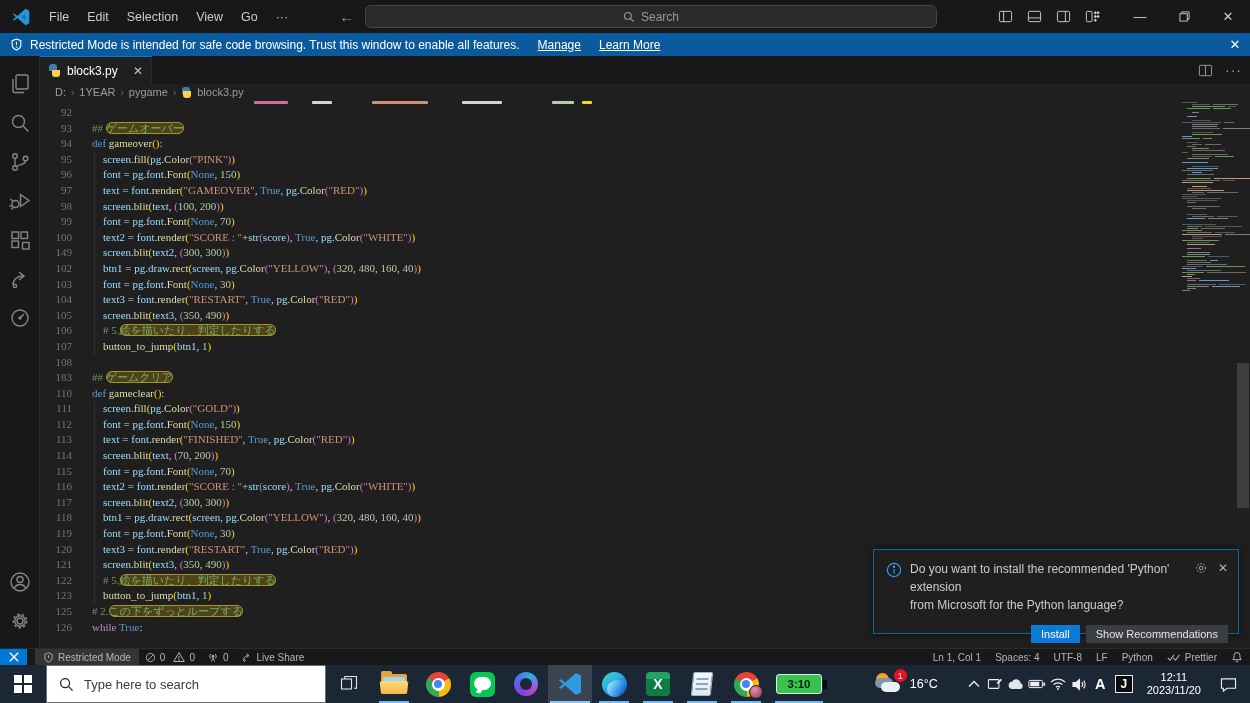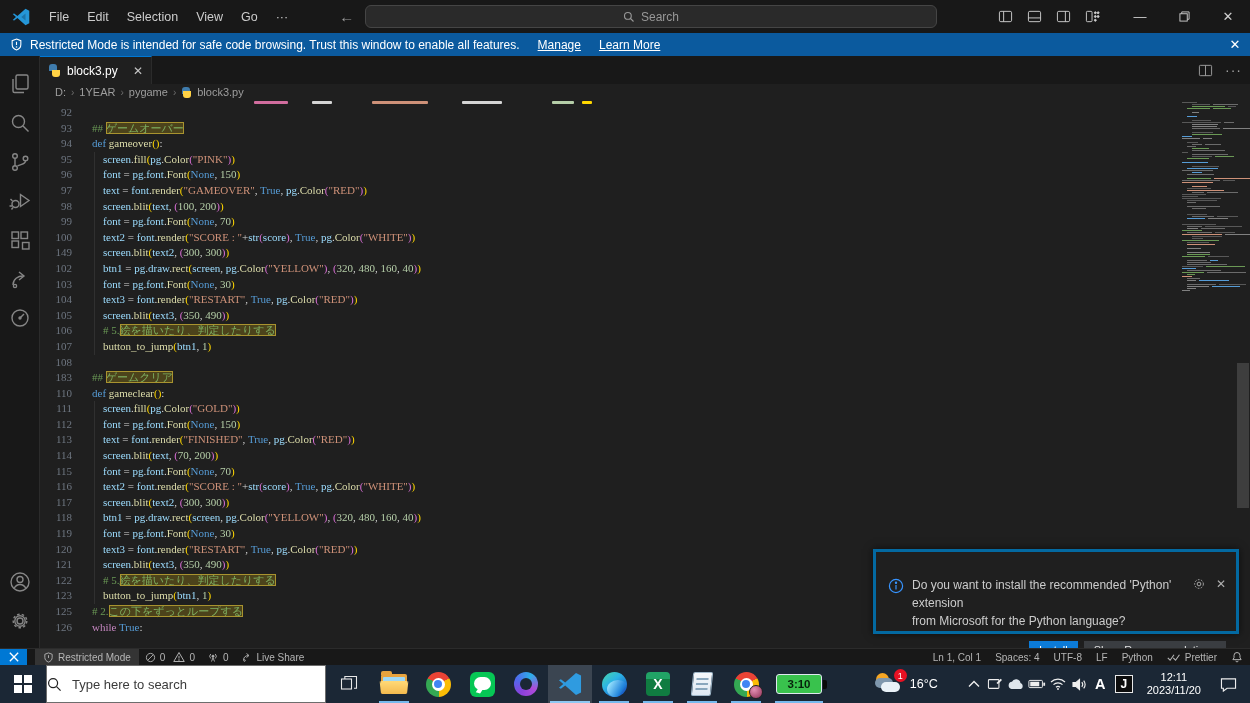--- a/index.html
+++ b/index.html
@@ -45,29 +45,29 @@
   .clip-line span { position:absolute; top:1px; height:3px; border-radius:1px; }
   .code { font-family:Liberation Serif, serif; font-size:11px; }
   .line { display:flex; height:15.6px; line-height:15.6px; }
   .lnum { width:32px; text-align:right; color:#6e7681; flex:none; font-size:11px; }
   .ltext { margin-left:20px; white-space:pre; position:relative; }
   .ltext.guide::before { content:""; position:absolute; left:2px; top:0; height:100%; width:1px; background:#303030; }
   .tk-p { color:#d4d4d4; } .tk-k { color:#569cd6; } .tk-kc { color:#c586c0; }
   .tk-f { color:#dcdcaa; } .tk-v { color:#9cdcfe; } .tk-s { color:#ce9178; }
   .tk-n { color:#b5cea8; } .tk-c { color:#6a9955; }
   .tk-b1 { color:#ffd700; } .tk-b2 { color:#da70d6; }
-  .tk-ch { color:#7fb061; background:rgba(150,125,20,.38); outline:1px solid #a8932f; outline-offset:-1px; }
+  .tk-ch { color:#7fb061; background:rgba(150,125,20,.38); outline:1px solid #a8932f; outline-offset:-1px;border-radius:6px; }
 
   .minimap { position:absolute; top:2px; right:16px; width:52px; }
   .mm-row { height:2px; position:relative; }
   .mm-row span { position:absolute; top:0; height:1.4px; }
   .scrollbar-thumb { position:absolute; right:1px; top:263px; width:12px; height:145px; background:rgba(121,121,121,.35); }
 
   
-  .toast { position:absolute; right:11px; bottom:14px; width:366px; height:85px; background:#1f1f1f; border:3px solid #0369a1; box-shadow:0 0 8px rgba(0,0,0,.6); padding:24px 10px 8px 12px; z-index:5; }
+  .toast { position:absolute; right:11px; bottom:14px; width:366px; height:85px; background:#1f1f1f; border:1px solid #0369a1; box-shadow:0 0 8px rgba(0,0,0,.6); padding:10px 10px 8px 12px; z-index:5; }
   .toast-row { display:flex; gap:8px; }
   .toast-msg { color:#cccccc; font-size:12px; line-height:18px; flex:1; }
   .toast-icons { display:flex; gap:10px; color:#b0b0b0; align-items:flex-start; padding-top:1px; }
   .toast-btns { display:flex; justify-content:flex-end; gap:6px; margin-top:11px; }
   .btn { font-size:11px; padding:3px 10px; color:#ffffff; cursor:default; }
   .btn-primary { background:var(--c-install_button,#0078d4); }
   .btn-secondary { background:#3a3d41; color:#e5e5e5; }
 
   
   .statusbar { height:17px; background:#181818; border-top:1px solid #2b2b2b; display:flex; align-items:center; font-size:10px; color:#b5b5b5; flex:none; }
@@ -77,21 +77,21 @@
   .sb-right { margin-left:auto; display:flex; align-items:center; }
   .sb-right .sb-item { padding:0 7px; }
 
   
   .taskbar { height:38px; background:#1b2735; display:flex; align-items:stretch; flex:none; }
   .tk-btn { width:46px; display:flex; align-items:center; justify-content:center; position:relative; flex:none; }
   .tk-btn.app { width:44px; }
   .tk-btn.running::after { content:""; position:absolute; bottom:0; left:7px; right:7px; height:2px; background:#76b9ed; }
   .tk-btn.active { background:rgba(255,255,255,.14); }
   .tk-btn.active::after { left:2px; right:2px; background:#8ec8f2; }
-  .tk-search { width:280px; background:#ffffff; display:flex; align-items:center; gap:10px; padding-left:0; color:#3b3b3b; font-size:13px; flex:none; border:1px solid #6d6d6d; }
+  .tk-search { width:280px; background:#ffffff; display:flex; align-items:center; gap:10px; padding-left:12px; color:#3b3b3b; font-size:13px; flex:none; border:1px solid #6d6d6d; }
   .tray { display:flex; align-items:center; margin-left:auto; }
   .tray-ic { width:21px; display:flex; align-items:center; justify-content:center; color:#eee; flex:none; }
   .weather { display:flex; align-items:center; gap:7px; margin-right:26px; color:#fff; font-size:12.5px; }
   .clock { text-align:center; color:#fff; font-size:11px; line-height:13px; padding:0 10px; }
   .show-desktop { width:5px; border-left:1px solid rgba(255,255,255,.25); flex:none; }
 
   
   .chrome-ic { width:25px; height:25px; border-radius:50%; background:conic-gradient(from -60deg,#ea4335 0 120deg,#fbbc05 0 240deg,#34a853 0 360deg); position:relative; }
   .chrome-ic::before { content:""; position:absolute; inset:6px; background:#fff; border-radius:50%; }
   .chrome-ic::after { content:""; position:absolute; inset:8.5px; background:#4285f4; border-radius:50%; }

